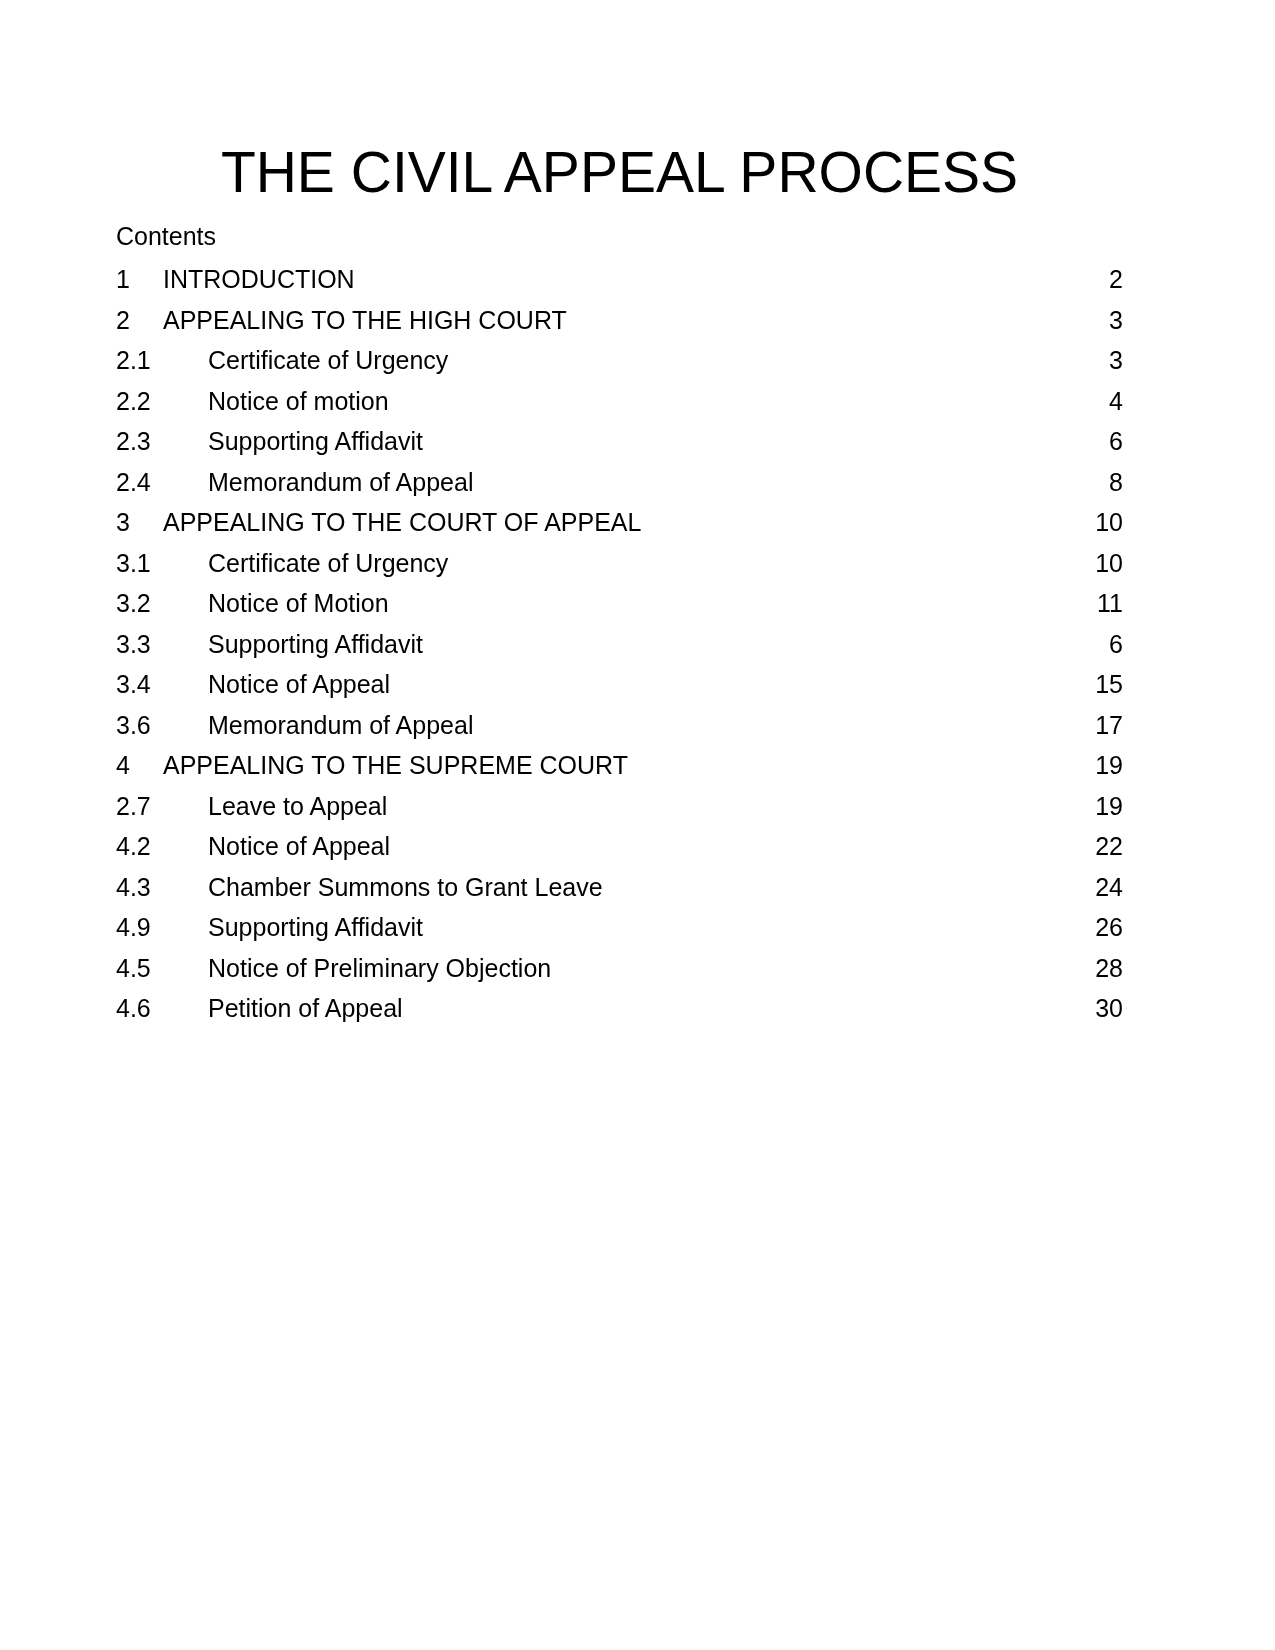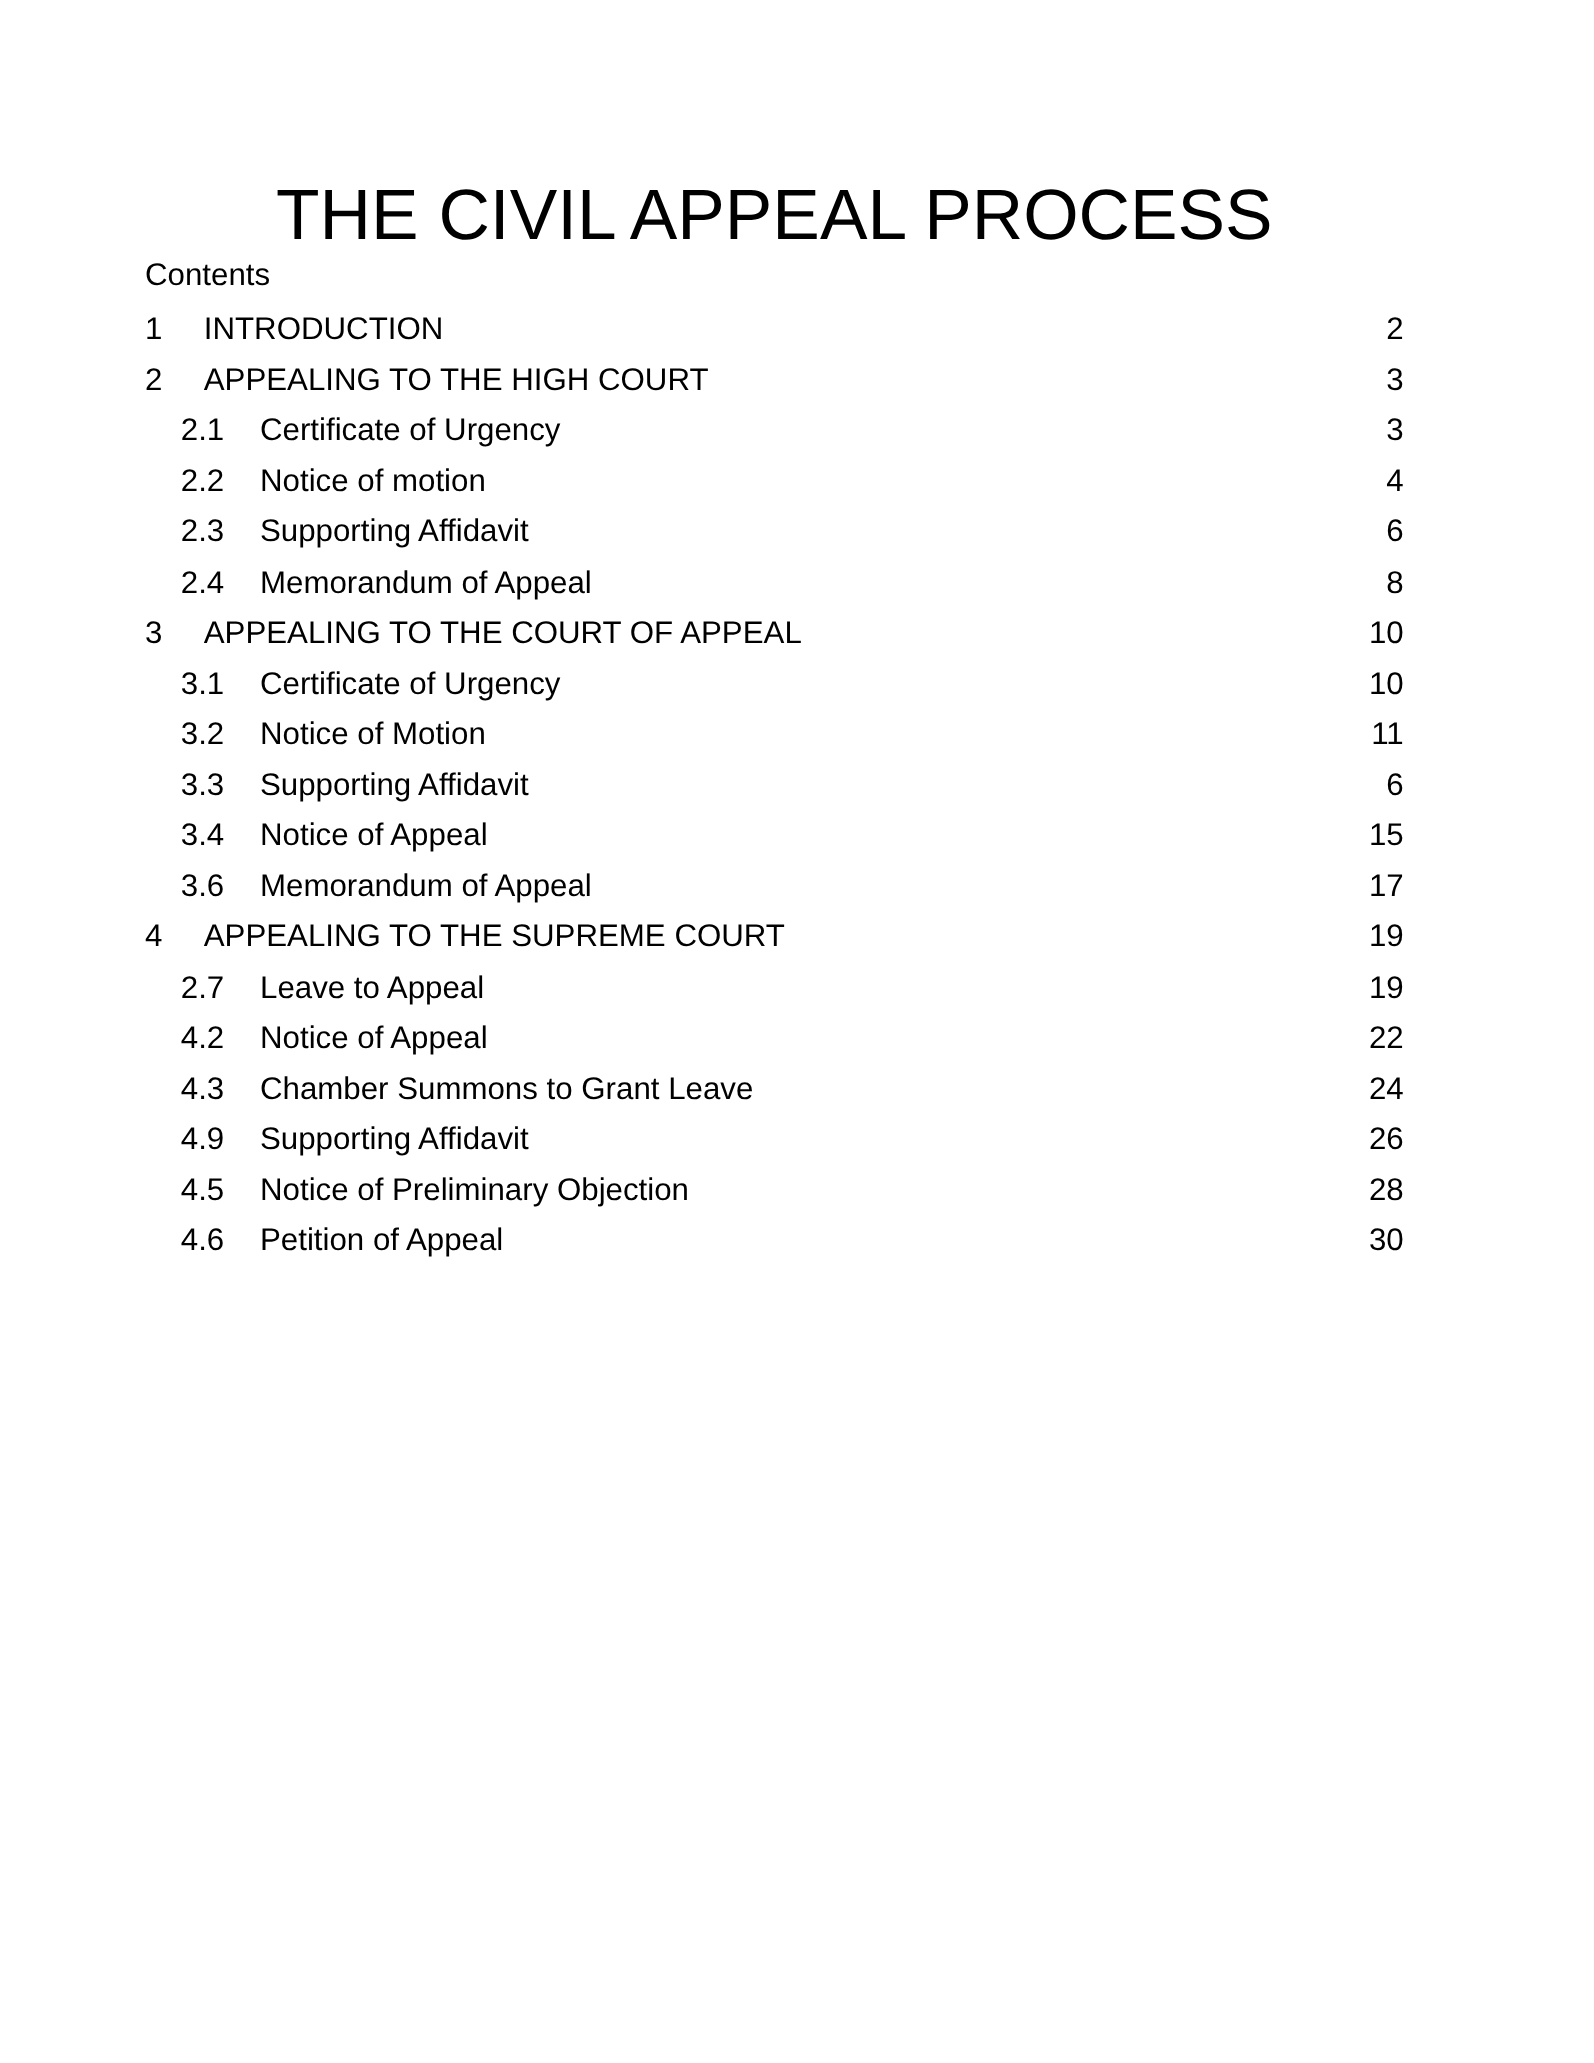--- a/index.html
+++ b/index.html
@@ -19,20 +19,21 @@
   .title {
     padding-top: 139px;
     font-size: 57px;
     font-weight: 400;
     line-height: 66px;
     text-align: center;
     white-space: nowrap;
     color: #000000;
   }
   .contents-label {
+    margin-top: 16px;
     font-size: 25px;
     line-height: 30px;
     font-weight: 400;
   }
   .toc {
     margin-top: 8px;
   }
   .toc-row {
     display: flex;
     align-items: center;
@@ -40,21 +41,20 @@
     font-size: 25px;
     line-height: 30px;
     white-space: nowrap;
   }
   .toc-num {
     flex: none;
     width: 47px;
   }
   .toc-row.level-2 .toc-num {
     width: 92px;
-    text-align: center;
   }
   .toc-label {
     flex: 1 1 auto;
     overflow: hidden;
   }
   .toc-page {
     flex: none;
     min-width: 40px;
     text-align: right;
   }

